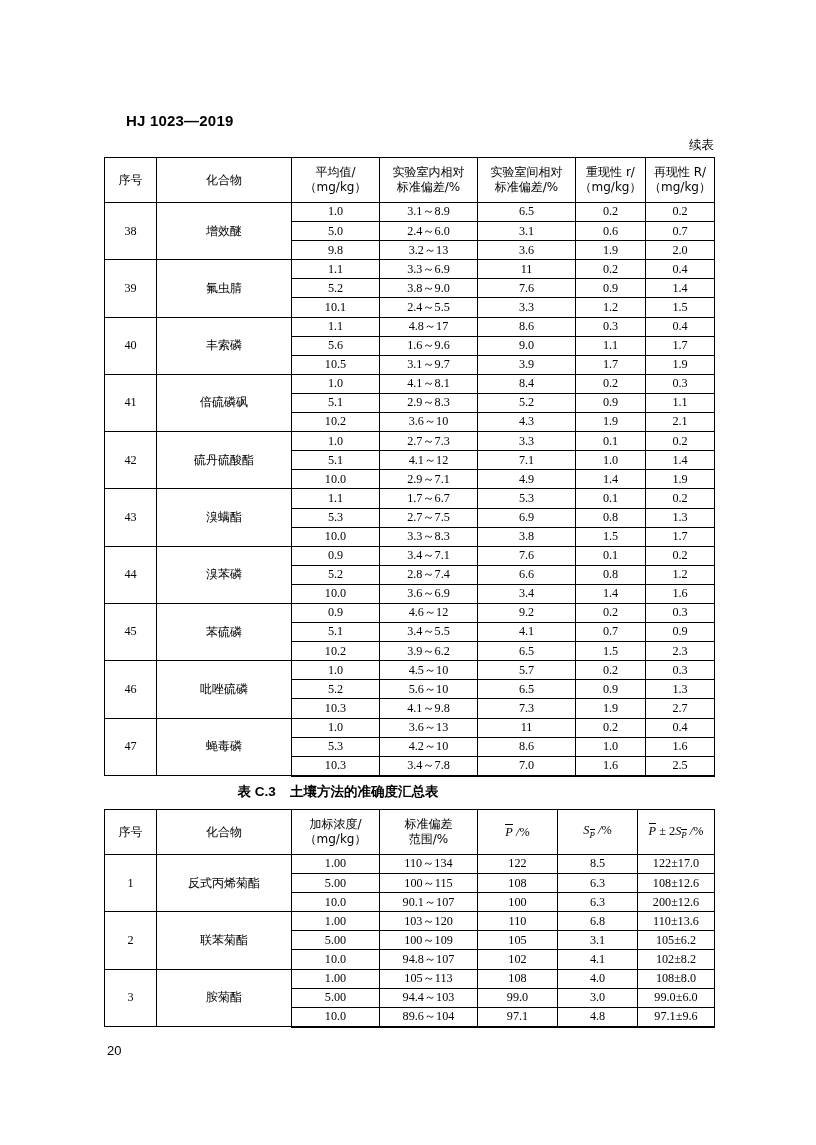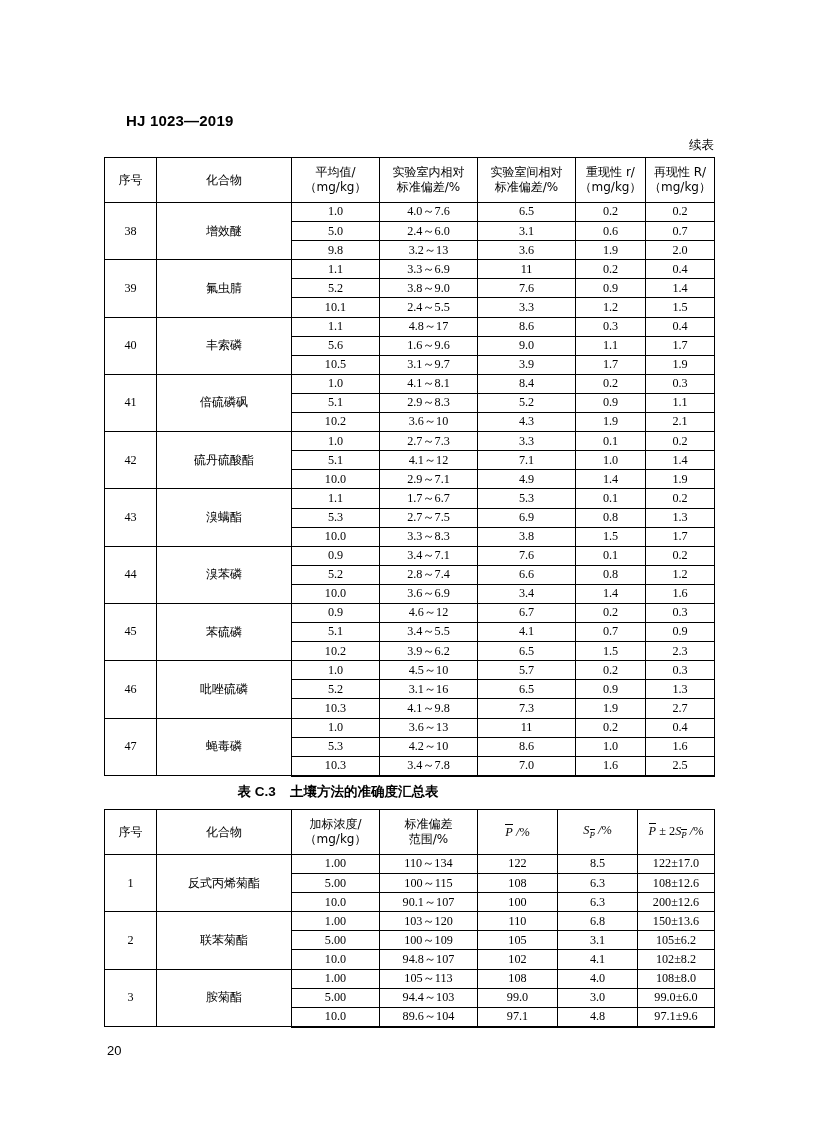--- a/index.html
+++ b/index.html
@@ -197,21 +197,21 @@
           <span class="unitline">再现性 R/</span>
           <span class="unitline">（mg/kg）</span>
         </th>
       </tr>
     </thead>
     <tbody id="tbody-continued">
         <tr class="grp-start">
           <td rowspan="3">38</td>
           <td rowspan="3" class="cn">增效醚</td>
           <td>1.0</td>
-          <td>4.0～7.6</td>
+          <td>3.1～8.9</td>
           <td>6.5</td>
           <td>0.2</td>
           <td>0.2</td>
         </tr>
         <tr>
           <td>5.0</td>
           <td>2.4～6.0</td>
           <td>3.1</td>
           <td>0.6</td>
           <td>0.7</td>
@@ -359,21 +359,21 @@
           <td>3.6～6.9</td>
           <td>3.4</td>
           <td>1.4</td>
           <td>1.6</td>
         </tr>
         <tr class="grp-start">
           <td rowspan="3">45</td>
           <td rowspan="3" class="cn">苯硫磷</td>
           <td>0.9</td>
           <td>4.6～12</td>
-          <td>6.7</td>
+          <td>9.2</td>
           <td>0.2</td>
           <td>0.3</td>
         </tr>
         <tr>
           <td>5.1</td>
           <td>3.4～5.5</td>
           <td>4.1</td>
           <td>0.7</td>
           <td>0.9</td>
         </tr>
@@ -388,21 +388,21 @@
           <td rowspan="3">46</td>
           <td rowspan="3" class="cn">吡唑硫磷</td>
           <td>1.0</td>
           <td>4.5～10</td>
           <td>5.7</td>
           <td>0.2</td>
           <td>0.3</td>
         </tr>
         <tr>
           <td>5.2</td>
-          <td>3.1～16</td>
+          <td>5.6～10</td>
           <td>6.5</td>
           <td>0.9</td>
           <td>1.3</td>
         </tr>
         <tr class="grp-end">
           <td>10.3</td>
           <td>4.1～9.8</td>
           <td>7.3</td>
           <td>1.9</td>
           <td>2.7</td>
@@ -498,21 +498,21 @@
           <td>6.3</td>
           <td>200±12.6</td>
         </tr>
         <tr class="grp-start">
           <td rowspan="3">2</td>
           <td rowspan="3" class="cn">联苯菊酯</td>
           <td>1.00</td>
           <td>103～120</td>
           <td>110</td>
           <td>6.8</td>
-          <td>150±13.6</td>
+          <td>110±13.6</td>
         </tr>
         <tr>
           <td>5.00</td>
           <td>100～109</td>
           <td>105</td>
           <td>3.1</td>
           <td>105±6.2</td>
         </tr>
         <tr class="grp-end">
           <td>10.0</td>

